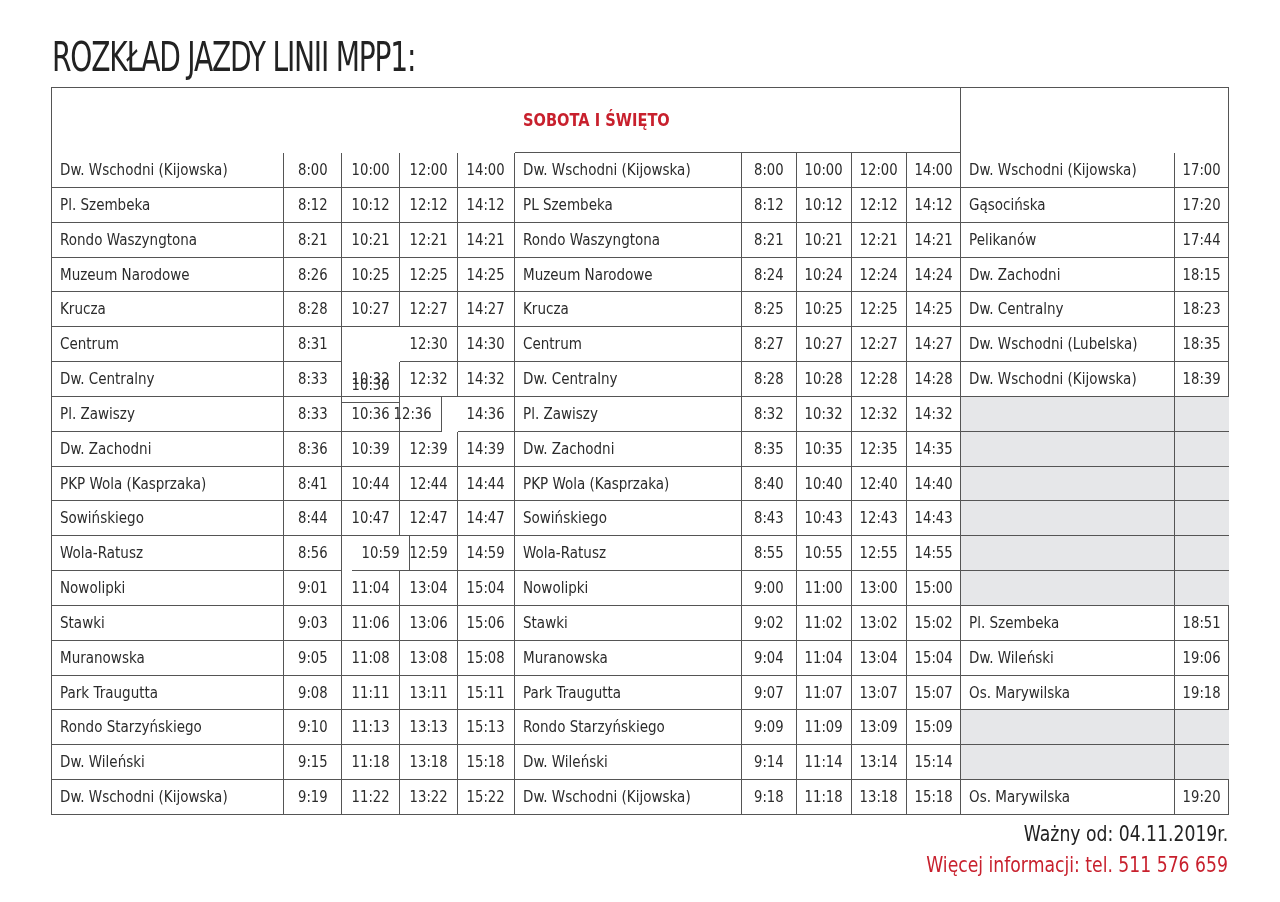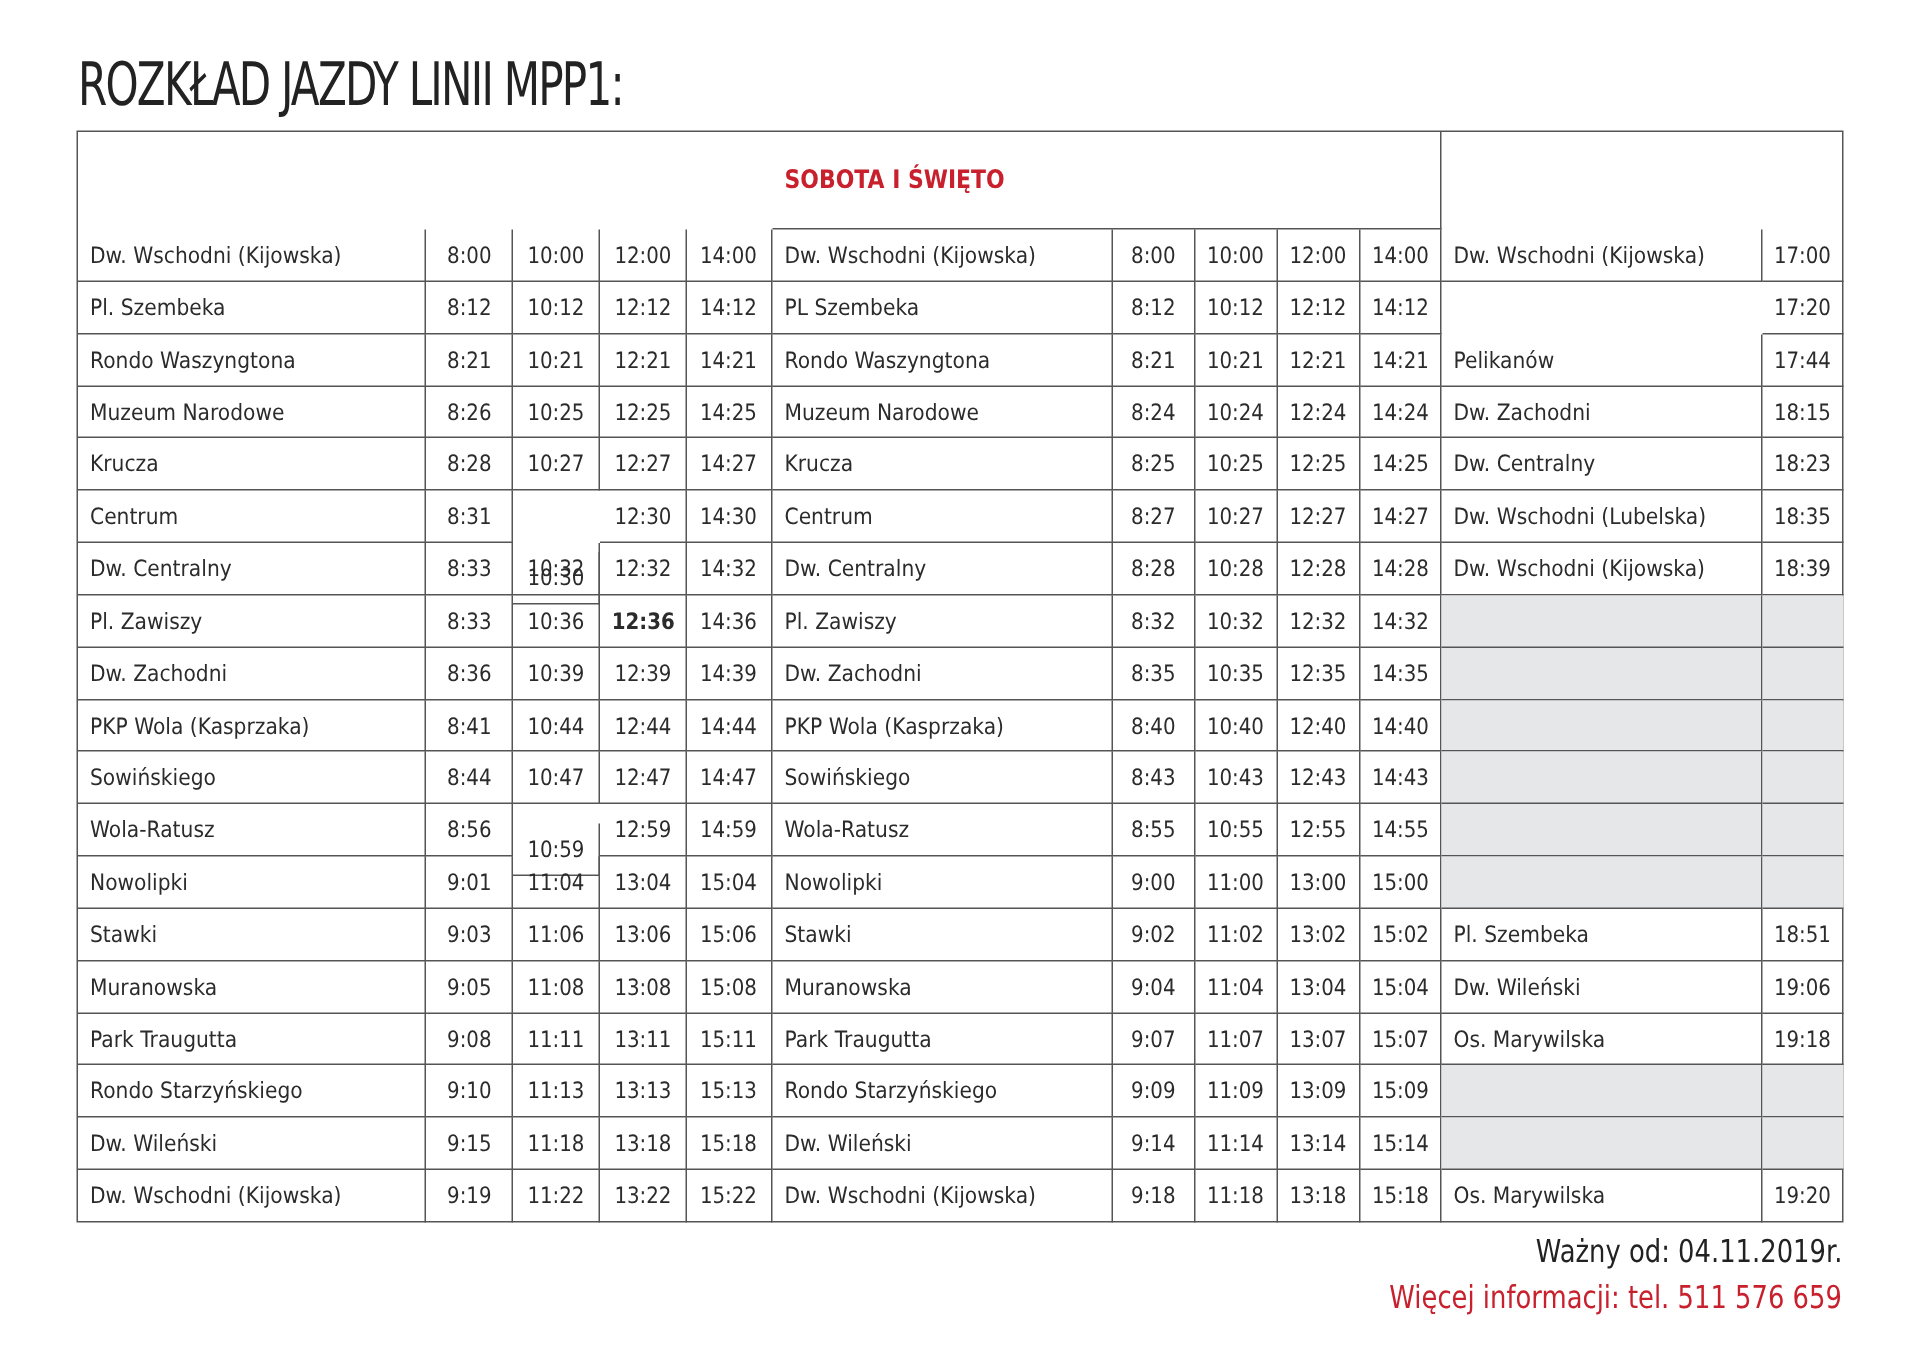--- a/index.html
+++ b/index.html
@@ -60,40 +60,40 @@
     <div class="cell time" style="left: 348px; top: 239.211px; width: 58px; height: 34.8421px;"><span class="ttxt">12:30</span></div>
     <div class="cell time" style="left: 406px; top: 239.211px; width: 57px; height: 34.8421px;"><span class="ttxt">14:30</span></div>
     <div class="cell stop" style="left: 0px; top: 274.053px; width: 232px; height: 34.8421px;"><span class="txt">Dw. Centralny</span></div>
     <div class="cell time" style="left: 232px; top: 274.053px; width: 58px; height: 34.8421px;"><span class="ttxt">8:33</span></div>
     <div class="cell time" style="left: 290px; top: 274.053px; width: 58px; height: 34.8421px;"><span class="ttxt">10:32</span></div>
     <div class="cell time" style="left: 348px; top: 274.053px; width: 58px; height: 34.8421px;"><span class="ttxt">12:32</span></div>
     <div class="cell time" style="left: 406px; top: 274.053px; width: 57px; height: 34.8421px;"><span class="ttxt">14:32</span></div>
     <div class="cell stop" style="left: 0px; top: 308.895px; width: 232px; height: 34.8421px;"><span class="txt">Pl. Zawiszy</span></div>
     <div class="cell time" style="left: 232px; top: 308.895px; width: 58px; height: 34.8421px;"><span class="ttxt">8:33</span></div>
     <div class="cell time" style="left: 290px; top: 308.895px; width: 58px; height: 34.8421px;"><span class="ttxt">10:36</span></div>
-    <div class="cell time" style="left: 348px; top: 308.895px; width: 58px; height: 34.8421px; font-weight: bold;"><span class="ttxt">12:36</span></div>
+    <div class="cell time" style="left: 332px; top: 308.895px; width: 58px; height: 34.8421px;"><span class="ttxt">12:36</span></div>
     <div class="cell time" style="left: 406px; top: 308.895px; width: 57px; height: 34.8421px;"><span class="ttxt">14:36</span></div>
     <div class="cell stop" style="left: 0px; top: 343.737px; width: 232px; height: 34.8421px;"><span class="txt">Dw. Zachodni</span></div>
     <div class="cell time" style="left: 232px; top: 343.737px; width: 58px; height: 34.8421px;"><span class="ttxt">8:36</span></div>
     <div class="cell time" style="left: 290px; top: 343.737px; width: 58px; height: 34.8421px;"><span class="ttxt">10:39</span></div>
     <div class="cell time" style="left: 348px; top: 343.737px; width: 58px; height: 34.8421px;"><span class="ttxt">12:39</span></div>
     <div class="cell time" style="left: 406px; top: 343.737px; width: 57px; height: 34.8421px;"><span class="ttxt">14:39</span></div>
     <div class="cell stop" style="left: 0px; top: 378.579px; width: 232px; height: 34.8421px;"><span class="txt">PKP Wola (Kasprzaka)</span></div>
     <div class="cell time" style="left: 232px; top: 378.579px; width: 58px; height: 34.8421px;"><span class="ttxt">8:41</span></div>
     <div class="cell time" style="left: 290px; top: 378.579px; width: 58px; height: 34.8421px;"><span class="ttxt">10:44</span></div>
     <div class="cell time" style="left: 348px; top: 378.579px; width: 58px; height: 34.8421px;"><span class="ttxt">12:44</span></div>
     <div class="cell time" style="left: 406px; top: 378.579px; width: 57px; height: 34.8421px;"><span class="ttxt">14:44</span></div>
     <div class="cell stop" style="left: 0px; top: 413.421px; width: 232px; height: 34.8421px;"><span class="txt">Sowińskiego</span></div>
     <div class="cell time" style="left: 232px; top: 413.421px; width: 58px; height: 34.8421px;"><span class="ttxt">8:44</span></div>
     <div class="cell time" style="left: 290px; top: 413.421px; width: 58px; height: 34.8421px;"><span class="ttxt">10:47</span></div>
     <div class="cell time" style="left: 348px; top: 413.421px; width: 58px; height: 34.8421px;"><span class="ttxt">12:47</span></div>
     <div class="cell time" style="left: 406px; top: 413.421px; width: 57px; height: 34.8421px;"><span class="ttxt">14:47</span></div>
     <div class="cell stop" style="left: 0px; top: 448.263px; width: 232px; height: 34.8421px;"><span class="txt">Wola-Ratusz</span></div>
     <div class="cell time" style="left: 232px; top: 448.263px; width: 58px; height: 34.8421px;"><span class="ttxt">8:56</span></div>
-    <div class="cell time" style="left: 290px; top: 448.263px; width: 58px; height: 34.8421px; margin-top: 13px;"><span class="ttxt">10:59</span></div>
+    <div class="cell time" style="left: 300px; top: 448.263px; width: 58px; height: 34.8421px;"><span class="ttxt">10:59</span></div>
     <div class="cell time" style="left: 348px; top: 448.263px; width: 58px; height: 34.8421px;"><span class="ttxt">12:59</span></div>
     <div class="cell time" style="left: 406px; top: 448.263px; width: 57px; height: 34.8421px;"><span class="ttxt">14:59</span></div>
     <div class="cell stop" style="left: 0px; top: 483.105px; width: 232px; height: 34.8421px;"><span class="txt">Nowolipki</span></div>
     <div class="cell time" style="left: 232px; top: 483.105px; width: 58px; height: 34.8421px;"><span class="ttxt">9:01</span></div>
     <div class="cell time" style="left: 290px; top: 483.105px; width: 58px; height: 34.8421px;"><span class="ttxt">11:04</span></div>
     <div class="cell time" style="left: 348px; top: 483.105px; width: 58px; height: 34.8421px;"><span class="ttxt">13:04</span></div>
     <div class="cell time" style="left: 406px; top: 483.105px; width: 57px; height: 34.8421px;"><span class="ttxt">15:04</span></div>
     <div class="cell stop" style="left: 0px; top: 517.947px; width: 232px; height: 34.8421px;"><span class="txt">Stawki</span></div>
     <div class="cell time" style="left: 232px; top: 517.947px; width: 58px; height: 34.8421px;"><span class="ttxt">9:03</span></div>
     <div class="cell time" style="left: 290px; top: 517.947px; width: 58px; height: 34.8421px;"><span class="ttxt">11:06</span></div>
@@ -217,20 +217,21 @@
     <div class="cell time" style="left: 745px; top: 657.316px; width: 55px; height: 34.8421px;"><span class="ttxt">11:14</span></div>
     <div class="cell time" style="left: 800px; top: 657.316px; width: 55px; height: 34.8421px;"><span class="ttxt">13:14</span></div>
     <div class="cell time" style="left: 855px; top: 657.316px; width: 54px; height: 34.8421px;"><span class="ttxt">15:14</span></div>
     <div class="cell stop" style="left: 463px; top: 692.158px; width: 227px; height: 34.8421px; border-bottom: none;"><span class="txt">Dw. Wschodni (Kijowska)</span></div>
     <div class="cell time" style="left: 690px; top: 692.158px; width: 55px; height: 34.8421px; border-bottom: none;"><span class="ttxt">9:18</span></div>
     <div class="cell time" style="left: 745px; top: 692.158px; width: 55px; height: 34.8421px; border-bottom: none;"><span class="ttxt">11:18</span></div>
     <div class="cell time" style="left: 800px; top: 692.158px; width: 55px; height: 34.8421px; border-bottom: none;"><span class="ttxt">13:18</span></div>
     <div class="cell time" style="left: 855px; top: 692.158px; width: 54px; height: 34.8421px; border-bottom: none;"><span class="ttxt">15:18</span></div>
     <div class="cell stop" style="left: 909px; top: 65px; width: 214px; height: 34.8421px;"><span class="txt">Dw. Wschodni (Kijowska)</span></div>
     <div class="cell time" style="left: 1123px; top: 65px; width: 54px; height: 34.8421px; border-right: none;"><span class="ttxt">17:00</span></div>
+    <div class="cell stop" style="left: 909px; top: 99.8421px; width: 214px; height: 34.8421px;"><span class="txt">Gąsocińska</span></div>
     <div class="cell time" style="left: 1123px; top: 99.8421px; width: 54px; height: 34.8421px; border-right: none;"><span class="ttxt">17:20</span></div>
     <div class="cell stop" style="left: 909px; top: 134.684px; width: 214px; height: 34.8421px;"><span class="txt">Pelikanów</span></div>
     <div class="cell time" style="left: 1123px; top: 134.684px; width: 54px; height: 34.8421px; border-right: none;"><span class="ttxt">17:44</span></div>
     <div class="cell stop" style="left: 909px; top: 169.526px; width: 214px; height: 34.8421px;"><span class="txt">Dw. Zachodni</span></div>
     <div class="cell time" style="left: 1123px; top: 169.526px; width: 54px; height: 34.8421px; border-right: none;"><span class="ttxt">18:15</span></div>
     <div class="cell stop" style="left: 909px; top: 204.368px; width: 214px; height: 34.8421px;"><span class="txt">Dw. Centralny</span></div>
     <div class="cell time" style="left: 1123px; top: 204.368px; width: 54px; height: 34.8421px; border-right: none;"><span class="ttxt">18:23</span></div>
     <div class="cell stop" style="left: 909px; top: 239.211px; width: 214px; height: 34.8421px;"><span class="txt">Dw. Wschodni (Lubelska)</span></div>
     <div class="cell time" style="left: 1123px; top: 239.211px; width: 54px; height: 34.8421px; border-right: none;"><span class="ttxt">18:35</span></div>
     <div class="cell stop" style="left: 909px; top: 274.053px; width: 214px; height: 34.8421px;"><span class="txt">Dw. Wschodni (Kijowska)</span></div>

